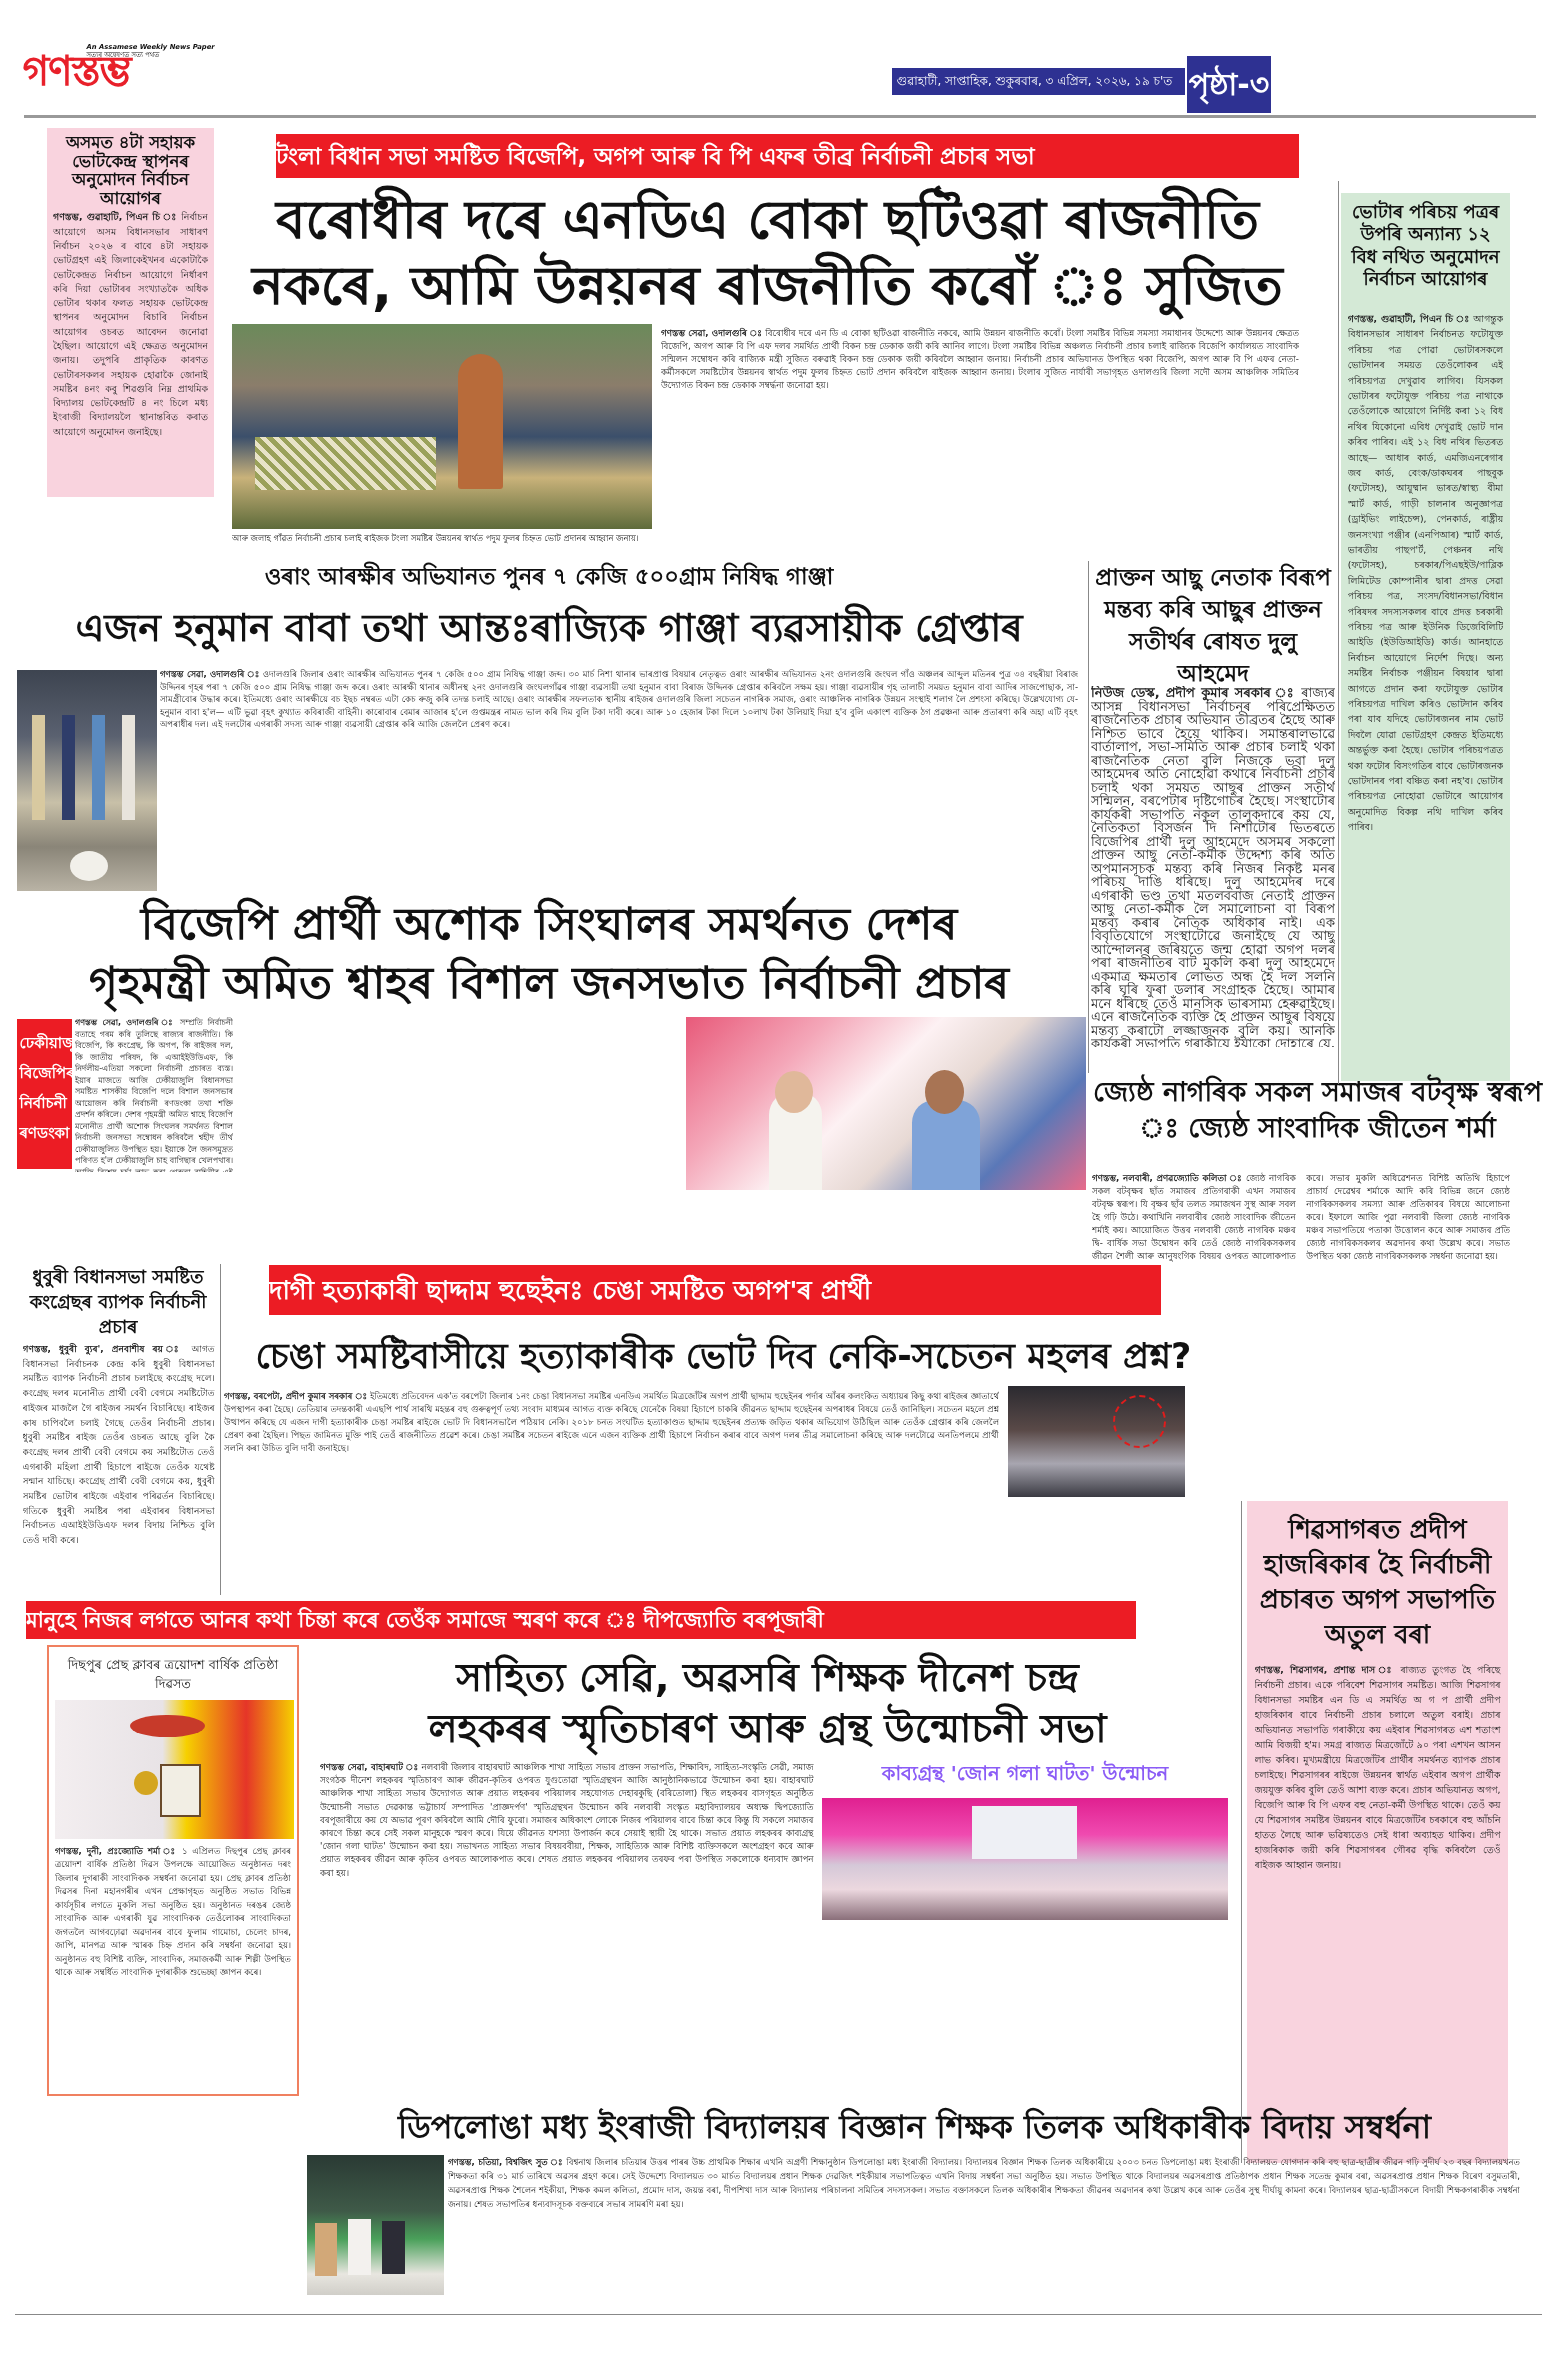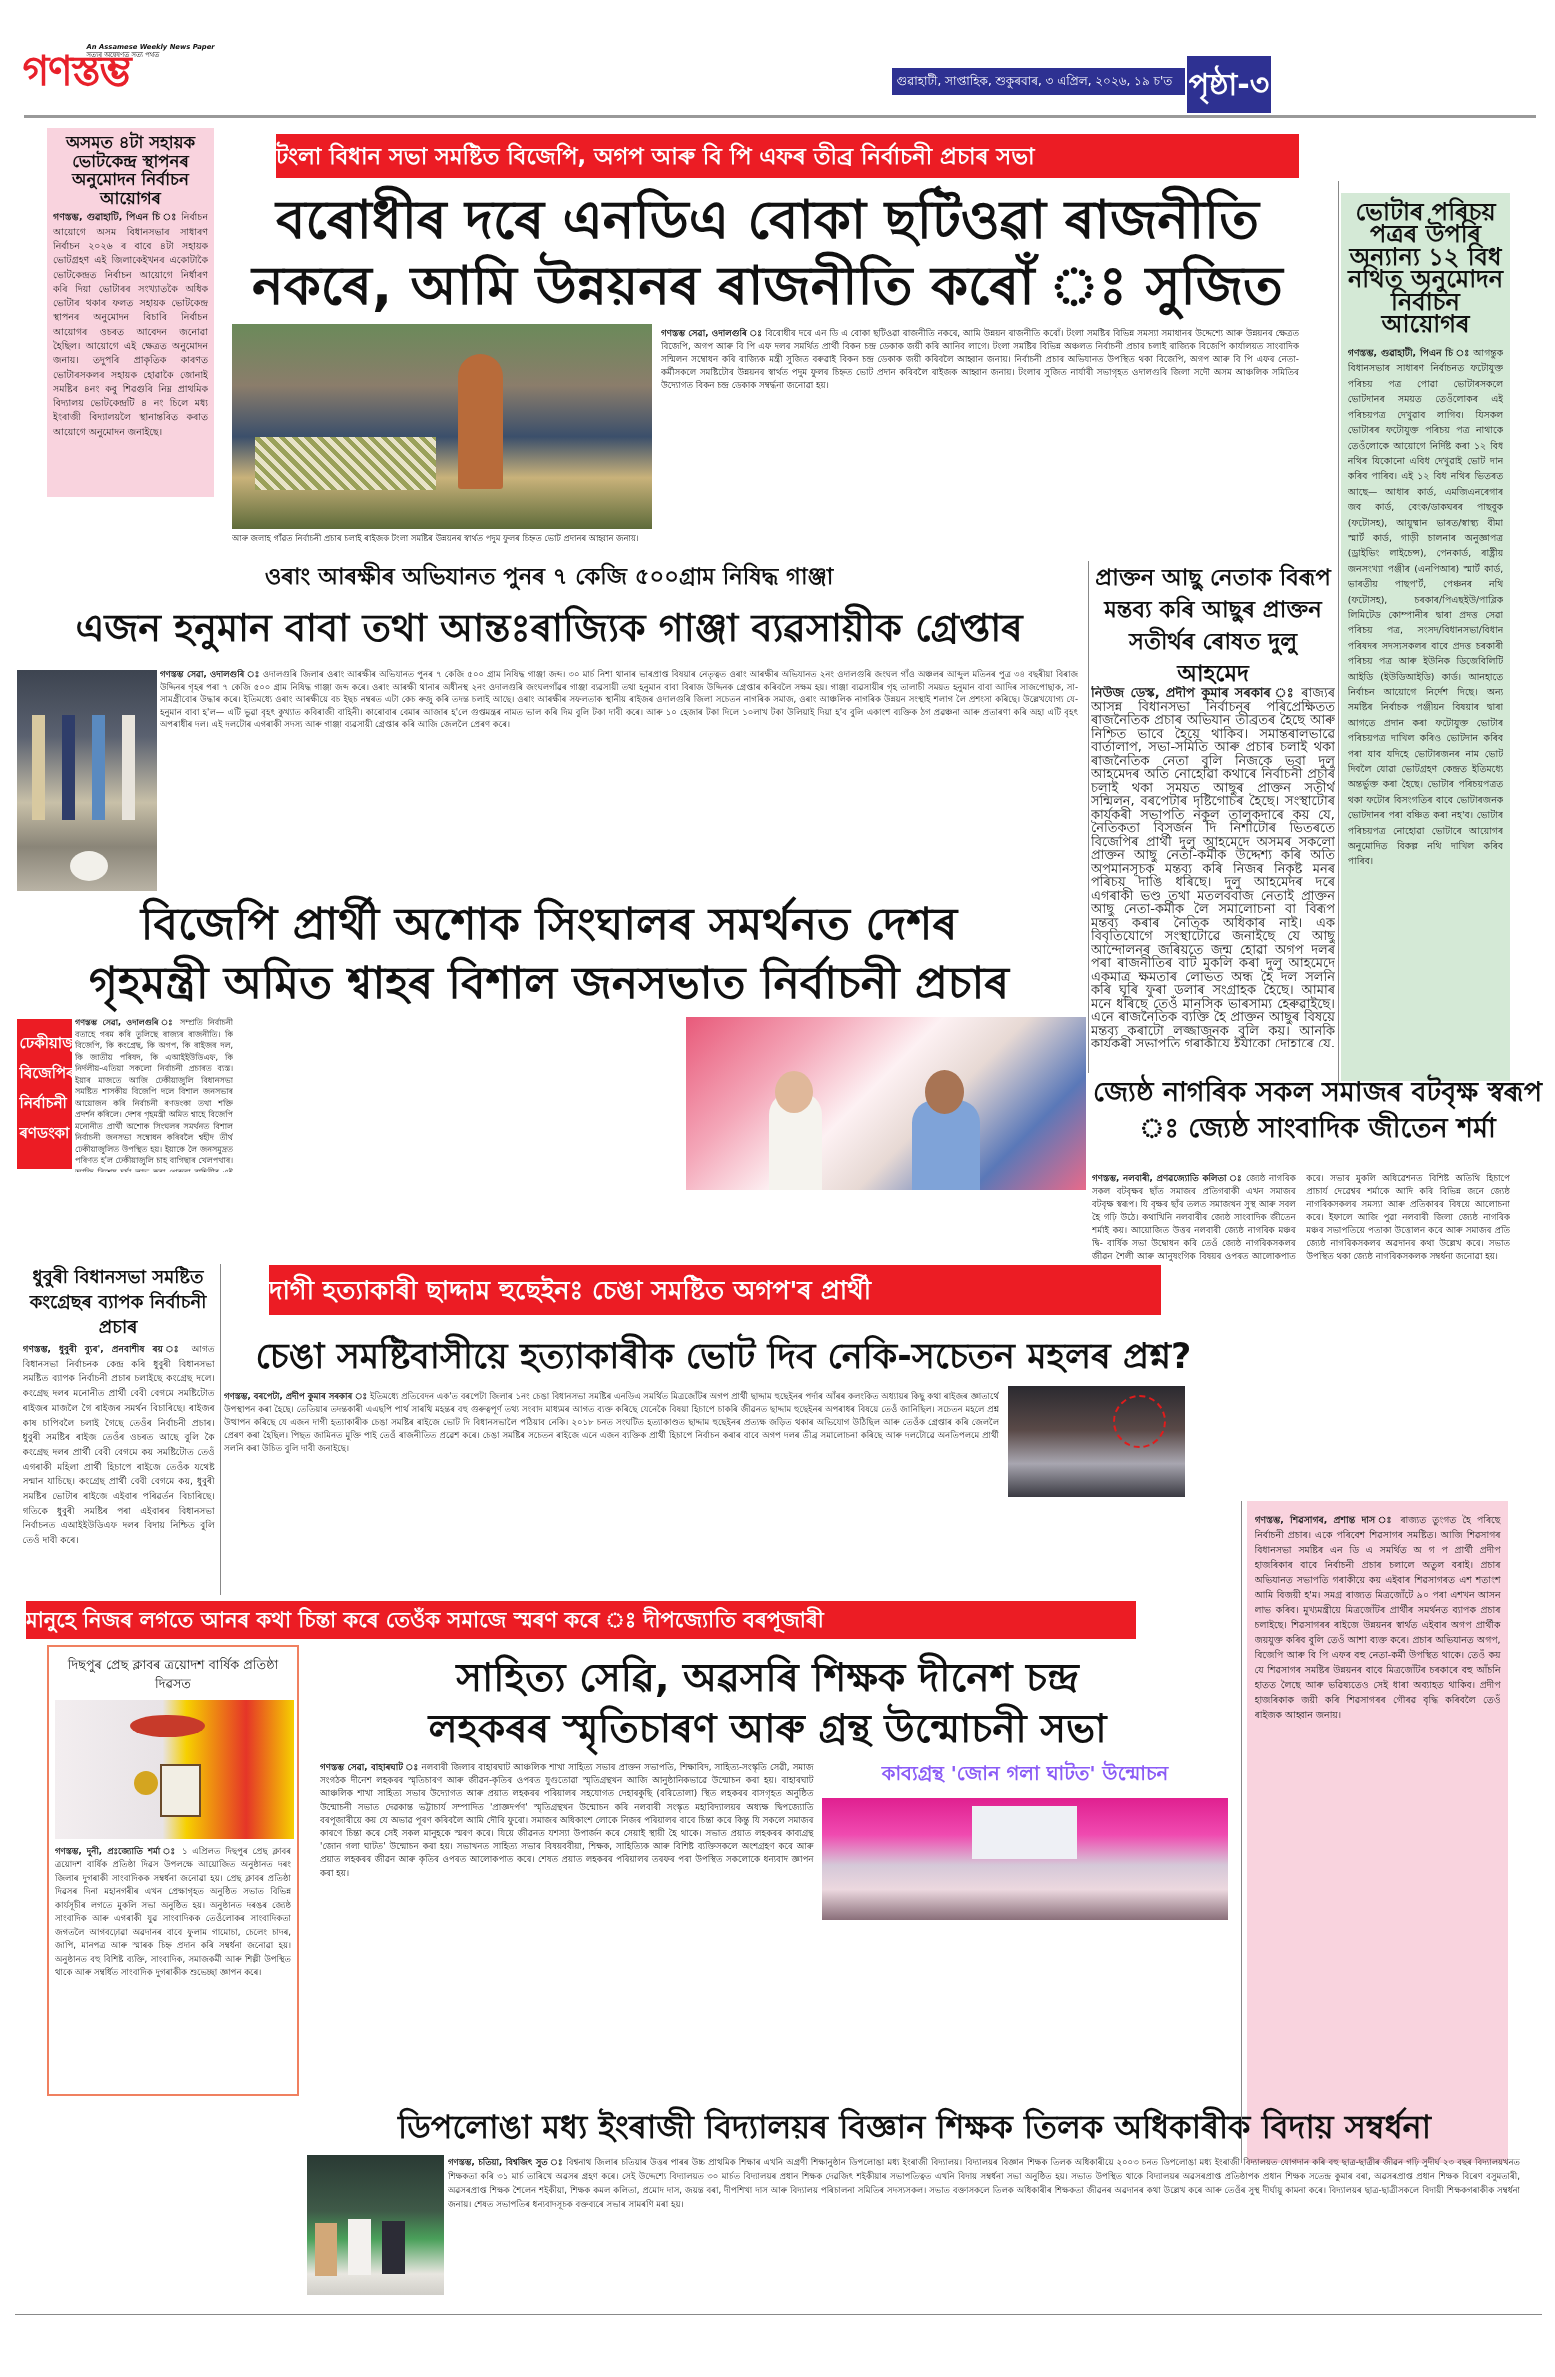--- a/index.html
+++ b/index.html
@@ -52,21 +52,21 @@
   <div style="position:absolute;left:22.6px;top:113px;width:181px;height:53px;background:repeating-linear-gradient(45deg,#9aa15a 0 4.5px,#e8e3c8 4.5px 9px)"></div>
   <div style="position:absolute;left:226px;top:30px;width:45px;height:135px;background:#b86b3a;border-radius:22.6px 22.6px 3px 3px"></div>
 </div>
 <div class="abs body-txt" style="left:661px;top:327px;width:638px;height:197px;column-count:1;font-size:8.7px;line-height:13px">
   <b>গণস্তম্ভ সেৱা, ওদালগুৰি ঃ</b>
   <span>বিৰোধীৰ দৰে এন ডি এ বোকা ছটিওৱা ৰাজনীতি নকৰে, আমি উন্নয়ন ৰাজনীতি কৰোঁ। টংলা সমষ্টিৰ বিভিন্ন সমস্যা সমাধানৰ উদ্দেশ্যে আৰু উন্নয়নৰ ক্ষেত্ৰত বিজেপি, অগপ আৰু বি পি এফ দলৰ সমৰ্থিত প্ৰাৰ্থী বিকন চন্দ্ৰ ডেকাক জয়ী কৰি আনিব লাগে। টংলা সমষ্টিৰ বিভিন্ন অঞ্চলত নিৰ্বাচনী প্ৰচাৰ চলাই ৰাজ্যিক বিজেপি কাৰ্যালয়ত সাংবাদিক সন্মিলন সম্বোধন কৰি ৰাজ্যিক মন্ত্ৰী সুজিত বৰুৱাই বিকন চন্দ্ৰ ডেকাক জয়ী কৰিবলৈ আহ্বান জনায়। নিৰ্বাচনী প্ৰচাৰ অভিযানত উপস্থিত থকা বিজেপি, অগপ আৰু বি পি এফৰ নেতা-কৰ্মীসকলে সমষ্টিটোৰ উন্নয়নৰ স্বাৰ্থত পদুম ফুলৰ চিহ্নত ভোট প্ৰদান কৰিবলৈ ৰাইজক আহ্বান জনায়। টংলাৰ সুজিত নাৰ্যাৰী সভাগৃহত ওদালগুৰি জিলা সদৌ অসম আঞ্চলিক সমিতিৰ উদ্যোগত বিকন চন্দ্ৰ ডেকাক সম্বৰ্দ্ধনা জনোৱা হয়।</span>
 </div>
 <div class="abs cap" style="left:232px;top:533px;width:707px">আৰু জলাহ গাঁৱত নিৰ্বাচনী প্ৰচাৰ চলাই ৰাইজক টংলা সমষ্টিৰ উন্নয়নৰ স্বাৰ্থত পদুম ফুলৰ চিহ্নত ভোট প্ৰদানৰ আহ্বান জনায়।</div>
 
 <div class="abs sb-green" style="left:1341px;top:193px;width:169px;height:888px;padding:7.5px 6.8px">
-  <div class="head" style="font-size:24px;line-height:22.6px;margin-bottom:9px">ভোটাৰ পৰিচয় পত্ৰৰ উপৰি অন্যান্য ১২ বিধ নথিত অনুমোদন নিৰ্বাচন আয়োগৰ</div>
+  <div class="head" style="font-size:18px;line-height:22.6px;margin-bottom:20px">ভোটাৰ পৰিচয় পত্ৰৰ উপৰি অন্যান্য ১২ বিধ নথিত অনুমোদন নিৰ্বাচন আয়োগৰ</div>
   <div class="body-txt" style="font-size:9.3px;line-height:15.4px;height:722px">
     <b>গণস্তম্ভ, গুৱাহাটী, পিএন চি ঃ</b>
     <span>আগন্তুক বিধানসভাৰ সাধাৰণ নিৰ্বাচনত ফটোযুক্ত পৰিচয় পত্ৰ পোৱা ভোটাৰসকলে ভোটদানৰ সময়ত তেওঁলোকৰ এই পৰিচয়পত্ৰ দেখুৱাব লাগিব। যিসকল ভোটাৰৰ ফটোযুক্ত পৰিচয় পত্ৰ নাথাকে তেওঁলোকে আয়োগে নিৰ্দিষ্ট কৰা ১২ বিধ নথিৰ যিকোনো এবিধ দেখুৱাই ভোট দান কৰিব পাৰিব। এই ১২ বিধ নথিৰ ভিতৰত আছে— আধাৰ কাৰ্ড, এমজিএনৰেগাৰ জব কাৰ্ড, বেংক/ডাকঘৰৰ পাছবুক (ফটোসহ), আয়ুষ্মান ভাৰত/স্বাস্থ্য বীমা স্মাৰ্ট কাৰ্ড, গাড়ী চালনাৰ অনুজ্ঞাপত্ৰ (ড্ৰাইভিং লাইচেন্স), পেনকাৰ্ড, ৰাষ্ট্ৰীয় জনসংখ্যা পঞ্জীৰ (এনপিআৰ) স্মাৰ্ট কাৰ্ড, ভাৰতীয় পাছপ'ৰ্ট, পেঞ্চনৰ নথি (ফটোসহ), চৰকাৰ/পিএছইউ/পাব্লিক লিমিটেড কোম্পানীৰ দ্বাৰা প্ৰদত্ত সেৱা পৰিচয় পত্ৰ, সংসদ/বিধানসভা/বিধান পৰিষদৰ সদস্যসকলৰ বাবে প্ৰদত্ত চৰকাৰী পৰিচয় পত্ৰ আৰু ইউনিক ডিজেবিলিটি আইডি (ইউডিআইডি) কাৰ্ড। আনহাতে নিৰ্বাচন আয়োগে নিৰ্দেশ দিছে। অন্য সমষ্টিৰ নিৰ্বাচক পঞ্জীয়ন বিষয়াৰ দ্বাৰা আগতে প্ৰদান কৰা ফটোযুক্ত ভোটাৰ পৰিচয়পত্ৰ দাখিল কৰিও ভোটদান কৰিব পৰা যাব যদিহে ভোটাৰজনৰ নাম ভোট দিবলৈ যোৱা ভোটগ্ৰহণ কেন্দ্ৰত ইতিমধ্যে অন্তৰ্ভুক্ত কৰা হৈছে। ভোটাৰ পৰিচয়পত্ৰত থকা ফটোৰ বিসংগতিৰ বাবে ভোটাৰজনক ভোটদানৰ পৰা বঞ্চিত কৰা নহ'ব। ভোটাৰ পৰিচয়পত্ৰ নোহোৱা ভোটাৰে আয়োগৰ অনুমোদিত বিকল্প নথি দাখিল কৰিব পাৰিব।</span>
   </div>
 </div>
 
 <div class="abs head" style="left:15px;top:560px;width:1068px;font-size:22.6px;line-height:33px;white-space:nowrap">ওৰাং আৰক্ষীৰ অভিযানত পুনৰ ৭ কেজি ৫০০গ্ৰাম নিষিদ্ধ গাঞ্জা</div>
 <div class="abs head" style="left:15px;top:602px;width:1068px;font-size:38px;line-height:53px;white-space:nowrap">এজন হনুমান বাবা তথা আন্তঃৰাজ্যিক গাঞ্জা ব্যৱসায়ীক গ্ৰেপ্তাৰ</div>
 <div class="abs photo" style="left:16.6px;top:671px;width:139px;height:218px;background:linear-gradient(180deg,#4c4f45 0%,#6a6c5c 40%,#8c8878 70%,#a8a296 100%)"></div>
 <div class="abs photo" style="left:156px;top:671px;width:0px;height:0px"></div>
@@ -141,20 +141,21 @@
 <div class="abs head" style="left:223px;top:1332px;width:1001px;font-size:35px;line-height:48px;white-space:nowrap">চেঙা সমষ্টিবাসীয়ে হত্যাকাৰীক ভোট দিব নেকি-সচেতন মহলৰ প্ৰশ্ন?</div>
 <div class="abs body-txt" style="left:224px;top:1390px;width:775px;height:197px;font-size:8.5px;line-height:13px">
   <b>গণস্তম্ভ, বৰপেটা, প্ৰদীপ কুমাৰ সৰকাৰ ঃ</b>
   <span>ইতিমধ্যে প্ৰতিবেদন এক'ত বৰপেটা জিলাৰ ১নং চেঙা বিধানসভা সমষ্টিৰ এনডিএ সমৰ্থিত মিত্ৰজোঁটৰ অগপ প্ৰাৰ্থী ছাদ্দাম হুছেইনৰ পৰ্দাৰ আঁৰৰ কলংকিত অধ্যায়ৰ কিছু কথা ৰাইজৰ জ্ঞাতাৰ্থে উপস্থাপন কৰা হৈছে। তেতিয়াৰ তদন্তকাৰী এএছপি পাৰ্থ সাৰথি মহন্তৰ বহু গুৰুত্বপূৰ্ণ তথ্য সংবাদ মাধ্যমৰ আগত ব্যক্ত কৰিছে যেনেকৈ বিষয়া হিচাপে চাকৰি জীৱনত ছাদ্দাম হুছেইনৰ অপৰাধৰ বিষয়ে তেওঁ জানিছিল। সচেতন মহলে প্ৰশ্ন উত্থাপন কৰিছে যে এজন দাগী হত্যাকাৰীক চেঙা সমষ্টিৰ ৰাইজে ভোট দি বিধানসভালৈ পঠিয়াব নেকি। ২০১৮ চনত সংঘটিত হত্যাকাণ্ডত ছাদ্দাম হুছেইনৰ প্ৰত্যক্ষ জড়িত থকাৰ অভিযোগ উঠিছিল আৰু তেওঁক গ্ৰেপ্তাৰ কৰি জেললৈ প্ৰেৰণ কৰা হৈছিল। পিছত জামিনত মুক্তি পাই তেওঁ ৰাজনীতিত প্ৰৱেশ কৰে। চেঙা সমষ্টিৰ সচেতন ৰাইজে এনে এজন ব্যক্তিক প্ৰাৰ্থী হিচাপে নিৰ্বাচন কৰাৰ বাবে অগপ দলৰ তীব্ৰ সমালোচনা কৰিছে আৰু দলটোৱে অনতিপলমে প্ৰাৰ্থী সলনি কৰা উচিত বুলি দাবী জনাইছে।</span>
 </div>
 <div class="abs photo" style="left:1008px;top:1386px;width:177px;height:111px;background:linear-gradient(180deg,#2b2a30 0%,#5a4a48 40%,#a8a6b0 70%,#3a3a42 100%)">
   <div style="position:absolute;left:105px;top:9px;width:53px;height:53px;border:2.3px dashed #e01c1c;border-radius:50%"></div>
 </div>
 
 <div class="abs sb-pink" style="left:1247px;top:1501px;width:261px;height:662px;padding:10.5px 7.5px">
+  <div class="head" style="font-size:25.6px;line-height:35px;margin-bottom:10.5px">শিৱসাগৰত প্ৰদীপ হাজৰিকাৰ হৈ নিৰ্বাচনী প্ৰচাৰত অগপ সভাপতি অতুল বৰা</div>
   <div class="body-txt" style="font-size:9.3px;line-height:15px;height:421px">
     <b>গণস্তম্ভ, শিৱসাগৰ, প্ৰশান্ত দাস ঃ</b>
     <span>ৰাজ্যত তুংগত হৈ পৰিছে নিৰ্বাচনী প্ৰচাৰ। একে পৰিবেশ শিৱসাগৰ সমষ্টিত। আজি শিৱসাগৰ বিধানসভা সমষ্টিৰ এন ডি এ সমৰ্থিত অ গ প প্ৰাৰ্থী প্ৰদীপ হাজৰিকাৰ বাবে নিৰ্বাচনী প্ৰচাৰ চলালে অতুল বৰাই। প্ৰচাৰ অভিযানত সভাপতি গৰাকীয়ে কয় এইবাৰ শিৱসাগৰত এশ শতাংশ আমি বিজয়ী হ'ম। সমগ্ৰ ৰাজ্যত মিত্ৰজোঁটে ৯০ পৰা এশখন আসন লাভ কৰিব। মুখ্যমন্ত্ৰীয়ে মিত্ৰজোঁটৰ প্ৰাৰ্থীৰ সমৰ্থনত ব্যাপক প্ৰচাৰ চলাইছে। শিৱসাগৰৰ ৰাইজে উন্নয়নৰ স্বাৰ্থত এইবাৰ অগপ প্ৰাৰ্থীক জয়যুক্ত কৰিব বুলি তেওঁ আশা ব্যক্ত কৰে। প্ৰচাৰ অভিযানত অগপ, বিজেপি আৰু বি পি এফৰ বহু নেতা-কৰ্মী উপস্থিত থাকে। তেওঁ কয় যে শিৱসাগৰ সমষ্টিৰ উন্নয়নৰ বাবে মিত্ৰজোঁটৰ চৰকাৰে বহু আঁচনি হাতত লৈছে আৰু ভৱিষ্যতেও সেই ধাৰা অব্যাহত থাকিব। প্ৰদীপ হাজৰিকাক জয়ী কৰি শিৱসাগৰৰ গৌৰৱ বৃদ্ধি কৰিবলৈ তেওঁ ৰাইজক আহ্বান জনায়।</span>
   </div>
 </div>
 
 <div class="abs banner" style="left:26px;top:1601px;width:1110px;height:38px;font-size:21px;line-height:38px">মানুহে নিজৰ লগতে আনৰ কথা চিন্তা কৰে তেওঁক সমাজে স্মৰণ কৰে ঃ দীপজ্যোতি বৰপূজাৰী</div>
 <div class="abs head" style="left:316px;top:1652px;width:903px;font-size:39px;line-height:51px;white-space:nowrap">সাহিত্য সেৱি, অৱসৰি শিক্ষক দীনেশ চন্দ্ৰ</div>
 <div class="abs head" style="left:316px;top:1703px;width:903px;font-size:39px;line-height:51px;white-space:nowrap">লহকৰৰ স্মৃতিচাৰণ আৰু গ্ৰন্থ উন্মোচনী সভা</div>
 <div class="abs body-txt" style="left:320px;top:1761px;width:914px;height:334px;font-size:8.7px;line-height:13.2px">

